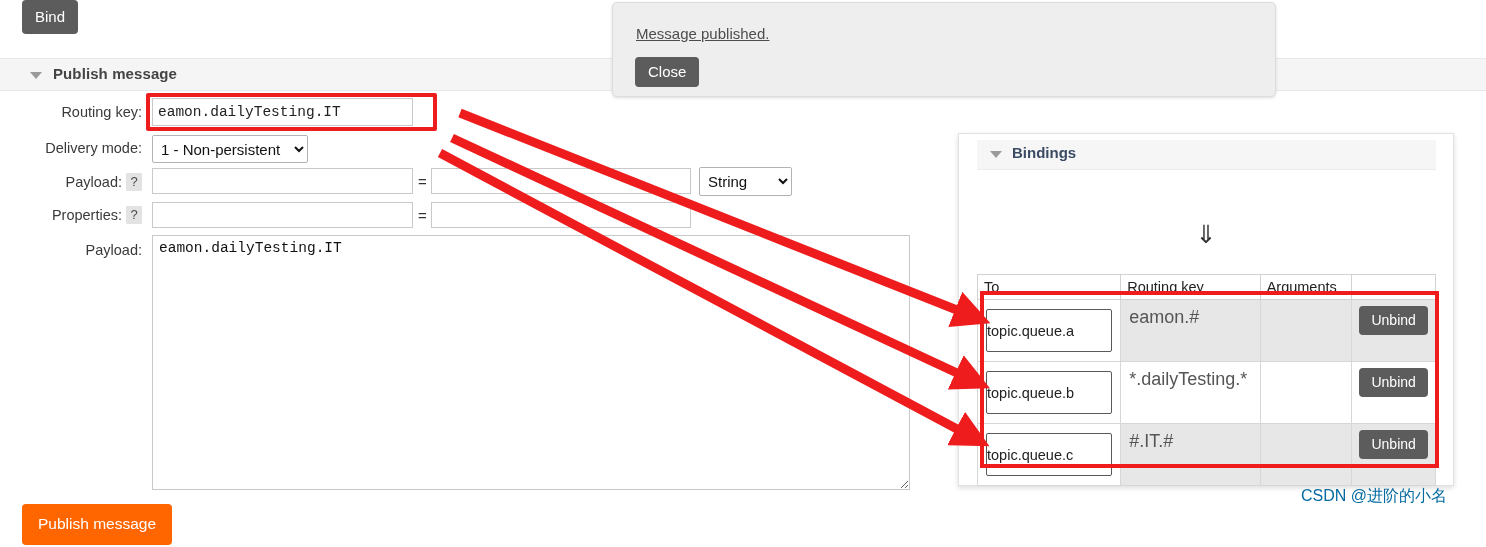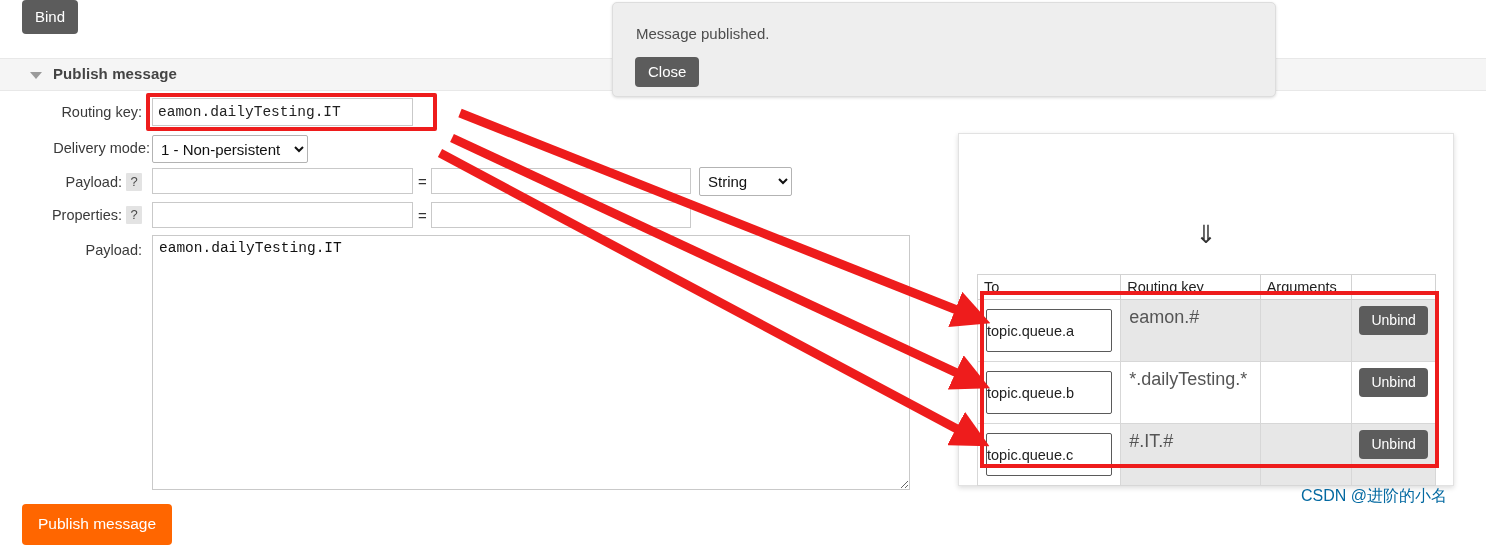--- a/index.html
+++ b/index.html
@@ -182,20 +182,21 @@
     border-radius: 5px;
     box-sizing: border-box;
     box-shadow: 0 1px 3px rgba(0,0,0,.14);
   }
   #published-dialog .msg {
     position: absolute;
     left: 23px;
     top: 22px;
     font-size: 15px;
     color: #4d4d4d;
+    text-decoration: underline;
   }
   #published-dialog .closebtn {
     position: absolute;
     left: 22px;
     top: 54px;
     padding: 7px 13px 8px 13px;
     font-size: 15px;
   }
 
   
@@ -354,21 +355,21 @@
 
   <div class="abs" id="publish-header">
     <span class="caret"></span>
     <span class="title">Publish message</span>
   </div>
 
   <span class="form-label" style="left:20px; top:104px; width:122px;">Routing key:</span>
   <input class="txt-input" id="routing-key-input" style="left: 152px; top: 98px; width: 261px; height: 28px;" value="eamon.dailyTesting.IT">
   <div class="abs" id="routing-key-highlight"></div>
 
-  <span class="form-label" style="left:18px; top:140px; width:132px;">Delivery mode:</span>
+  <span class="form-label" style="left:10px; top:140px; width:132px;">Delivery mode:</span>
   <select class="sel" id="delivery-mode-select" style="left:152px; top:135px; width:156px; height:28px;">
     <option>1 - Non-persistent</option>
   </select>
 
   <span class="form-label" style="left:30px; top:174px; width:92px;">Payload:</span>
   <span class="help-badge" style="left:126px; top:173px;">?</span>
   <input class="plain-input" style="left: 152px; top: 168px; width: 261px; height: 26px;" value="">
   <span class="eqsign" style="left:418px; top:173px;">=</span>
   <input class="plain-input" style="left: 431px; top: 168px; width: 260px; height: 26px;" value="">
   <select class="sel" id="headers-type-select" style="left:699px; top:167px; width:93px; height:29px;">
@@ -386,20 +387,24 @@
 
   <button class="btn-orange abs" id="publish-button">Publish message</button>
 
   <div class="abs" id="published-dialog">
     <span class="msg">Message published.</span>
     <button class="btn-grey closebtn">Close</button>
   </div>
 
   <div class="abs" id="bindings-panel">
 
+    <div id="bindings-header">
+      <span class="caret"></span>
+      <span class="title">Bindings</span>
+    </div>
 
     <div id="down-arrow">⇓</div>
 
     <table id="bindings-table">
       <thead>
         <tr>
           <th>To</th>
           <th>Routing key</th>
           <th>Arguments</th>
           <th></th>

